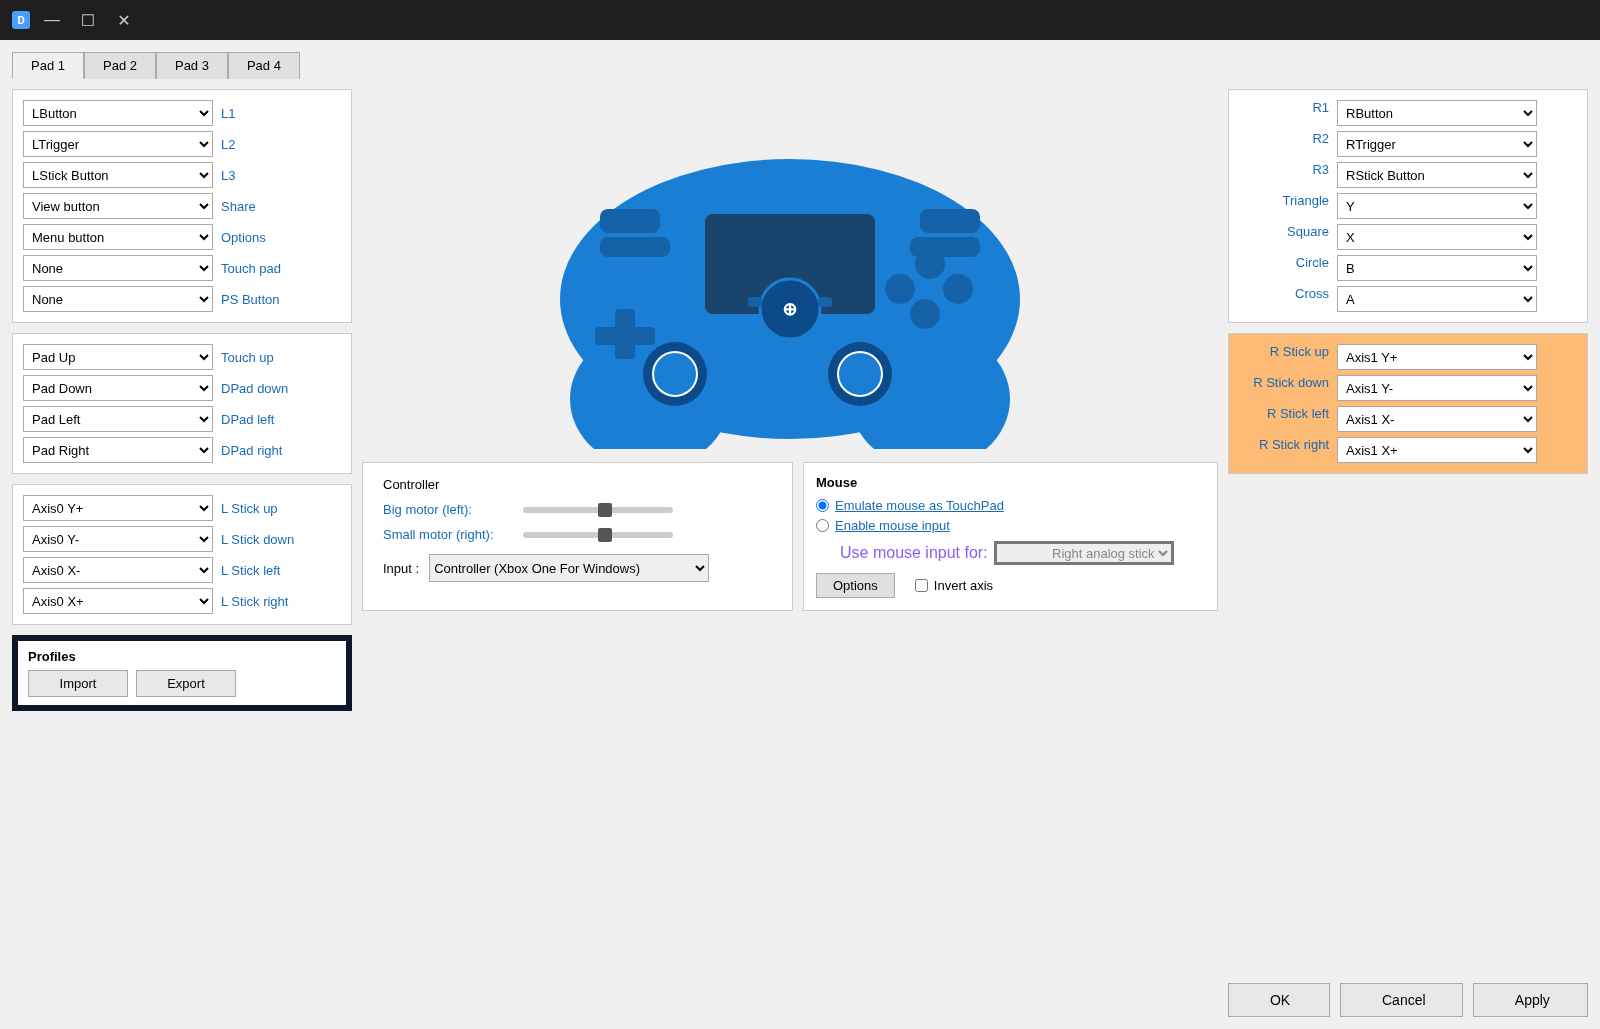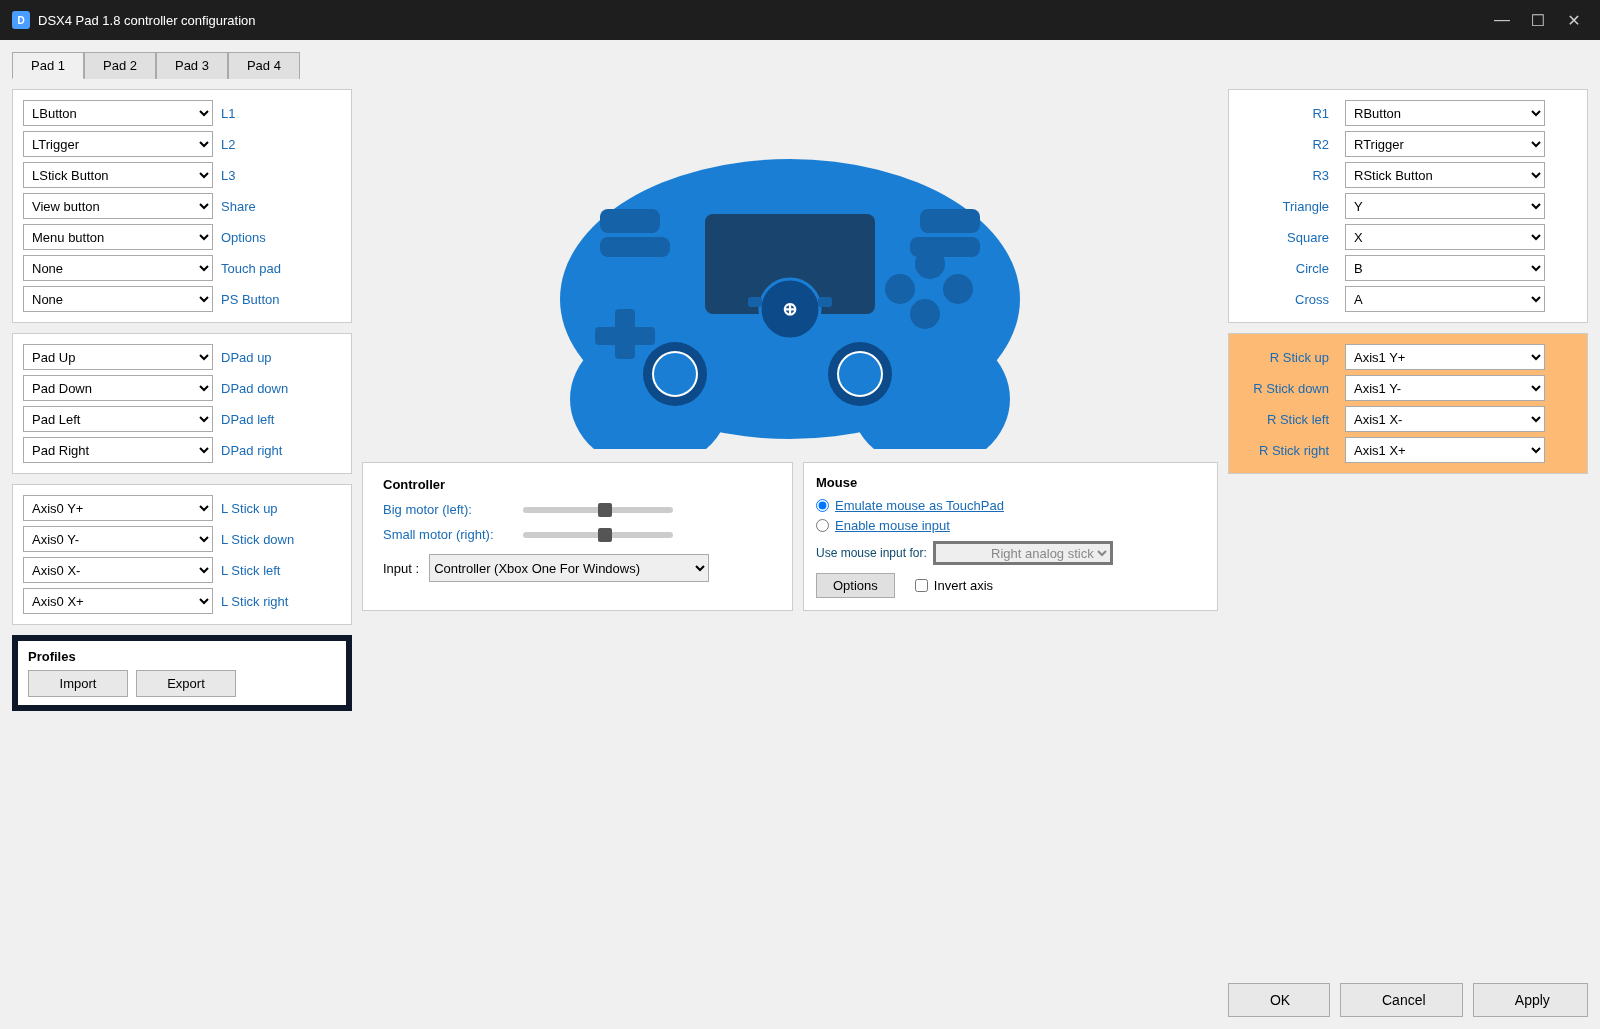--- a/index.html
+++ b/index.html
@@ -113,21 +113,21 @@
     }
 
     .controller-config-box {
       background: #fff;
       border: 1px solid #ccc;
       padding: 14px 20px;
       width: 100%;
       max-width: 560px;
     }
     .controller-config-title {
-      font-weight: 700;
+      font-weight: 400;
       margin-bottom: 10px;
       font-size: 13px;
     }
     .config-row {
       display: flex;
       align-items: center;
       gap: 10px;
       margin-bottom: 10px;
     }
     .config-row label {
@@ -185,22 +185,22 @@
     .rmapping-box {
       background: #fff;
       border: 1px solid #ccc;
       padding: 10px;
       display: flex;
       flex-direction: column;
       gap: 5px;
     }
     .rmapping-row {
       display: flex;
-      align-items: center;
-      gap: 16px;
+      align-items: flex-start;
+      gap: 8px;
     }
     .rmapping-row .btn-label {
       color: #1a6bb5;
       font-size: 13px;
       font-weight: 500;
       min-width: 90px;
       text-align: right;
     }
     .rmapping-row select {
       width: 200px;
@@ -223,21 +223,21 @@
       gap: 6px;
       margin-bottom: 5px;
     }
     .radio-row label { color: #1a6bb5; font-size: 13px; cursor: pointer; text-decoration: underline; }
     .mouse-input-row {
       display: flex;
       align-items: center;
       gap: 6px;
       margin-top: 8px;
     }
-    .mouse-input-row label { font-size: 12px; color: #0c4a6e; }
+    .mouse-input-row label { font-size: 16px; color: #8b5cf6; margin-left: 24px; }
     .mouse-input-row select {
       width: 180px;
       height: 26px;
       border: 1px solid #aaa;
       background: #e8e8e8;
       font-size: 13px;
       color: #555;
     }
     .mouse-options-row {
       display: flex;
@@ -304,21 +304,20 @@
       justify-content: flex-end;
       gap: 10px;
       margin-top: 8px;
     }
   </style>
 </head>
 <body>
 
 <div class="title-bar">
   <div class="icon">D</div>
-  <span class="title">DSX4 Pad 1.8 controller configuration</span>
   <div class="window-controls">
     <div class="wc-btn">—</div>
     <div class="wc-btn">☐</div>
     <div class="wc-btn close">✕</div>
   </div>
 </div>
 
 <div class="main-window">
 
   <div class="tabs-row">
@@ -375,21 +374,21 @@
           </select>
           <span class="btn-label">PS Button</span>
         </div>
       </div>
 
       <div class="mapping-box">
         <div class="mapping-row">
           <select>
             <option>Pad Up</option><option>Pad Down</option><option>None</option>
           </select>
-          <span class="btn-label">DPad up</span>
+          <span class="btn-label">Touch up</span>
         </div>
         <div class="mapping-row">
           <select>
             <option>Pad Down</option><option>Pad Up</option><option>None</option>
           </select>
           <span class="btn-label">DPad down</span>
         </div>
         <div class="mapping-row">
           <select>
             <option>Pad Left</option><option>Pad Right</option><option>None</option>

